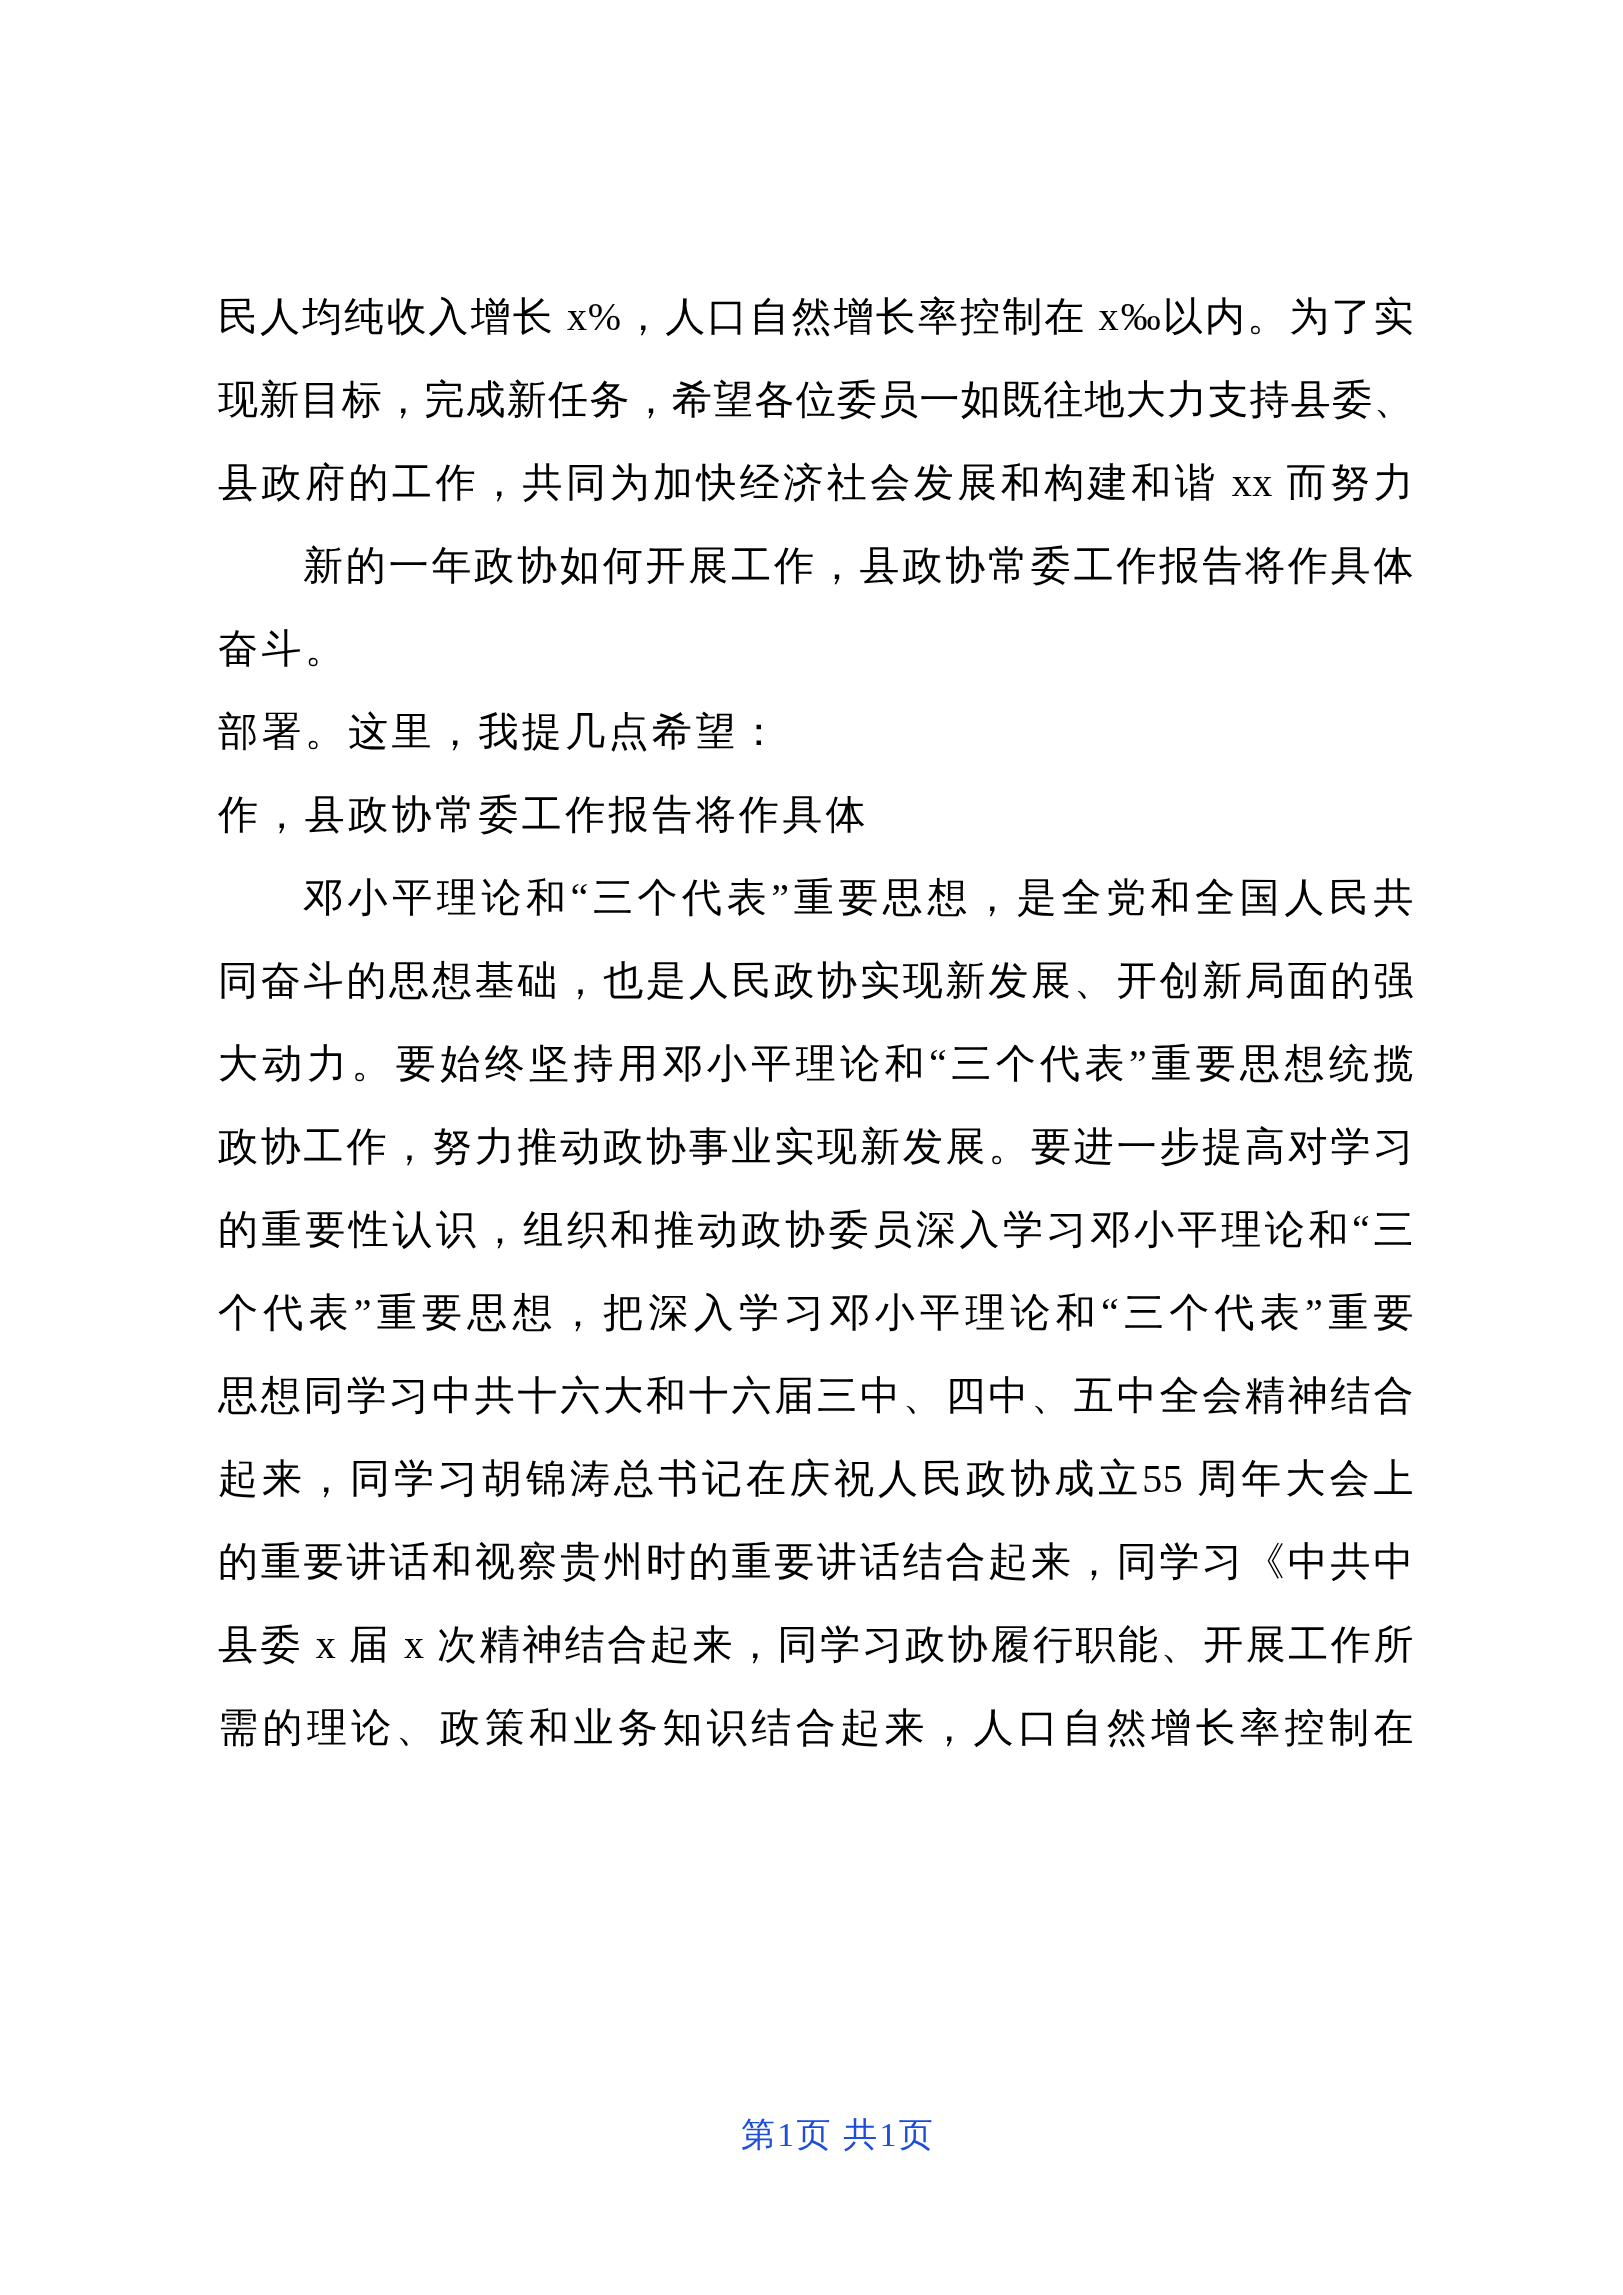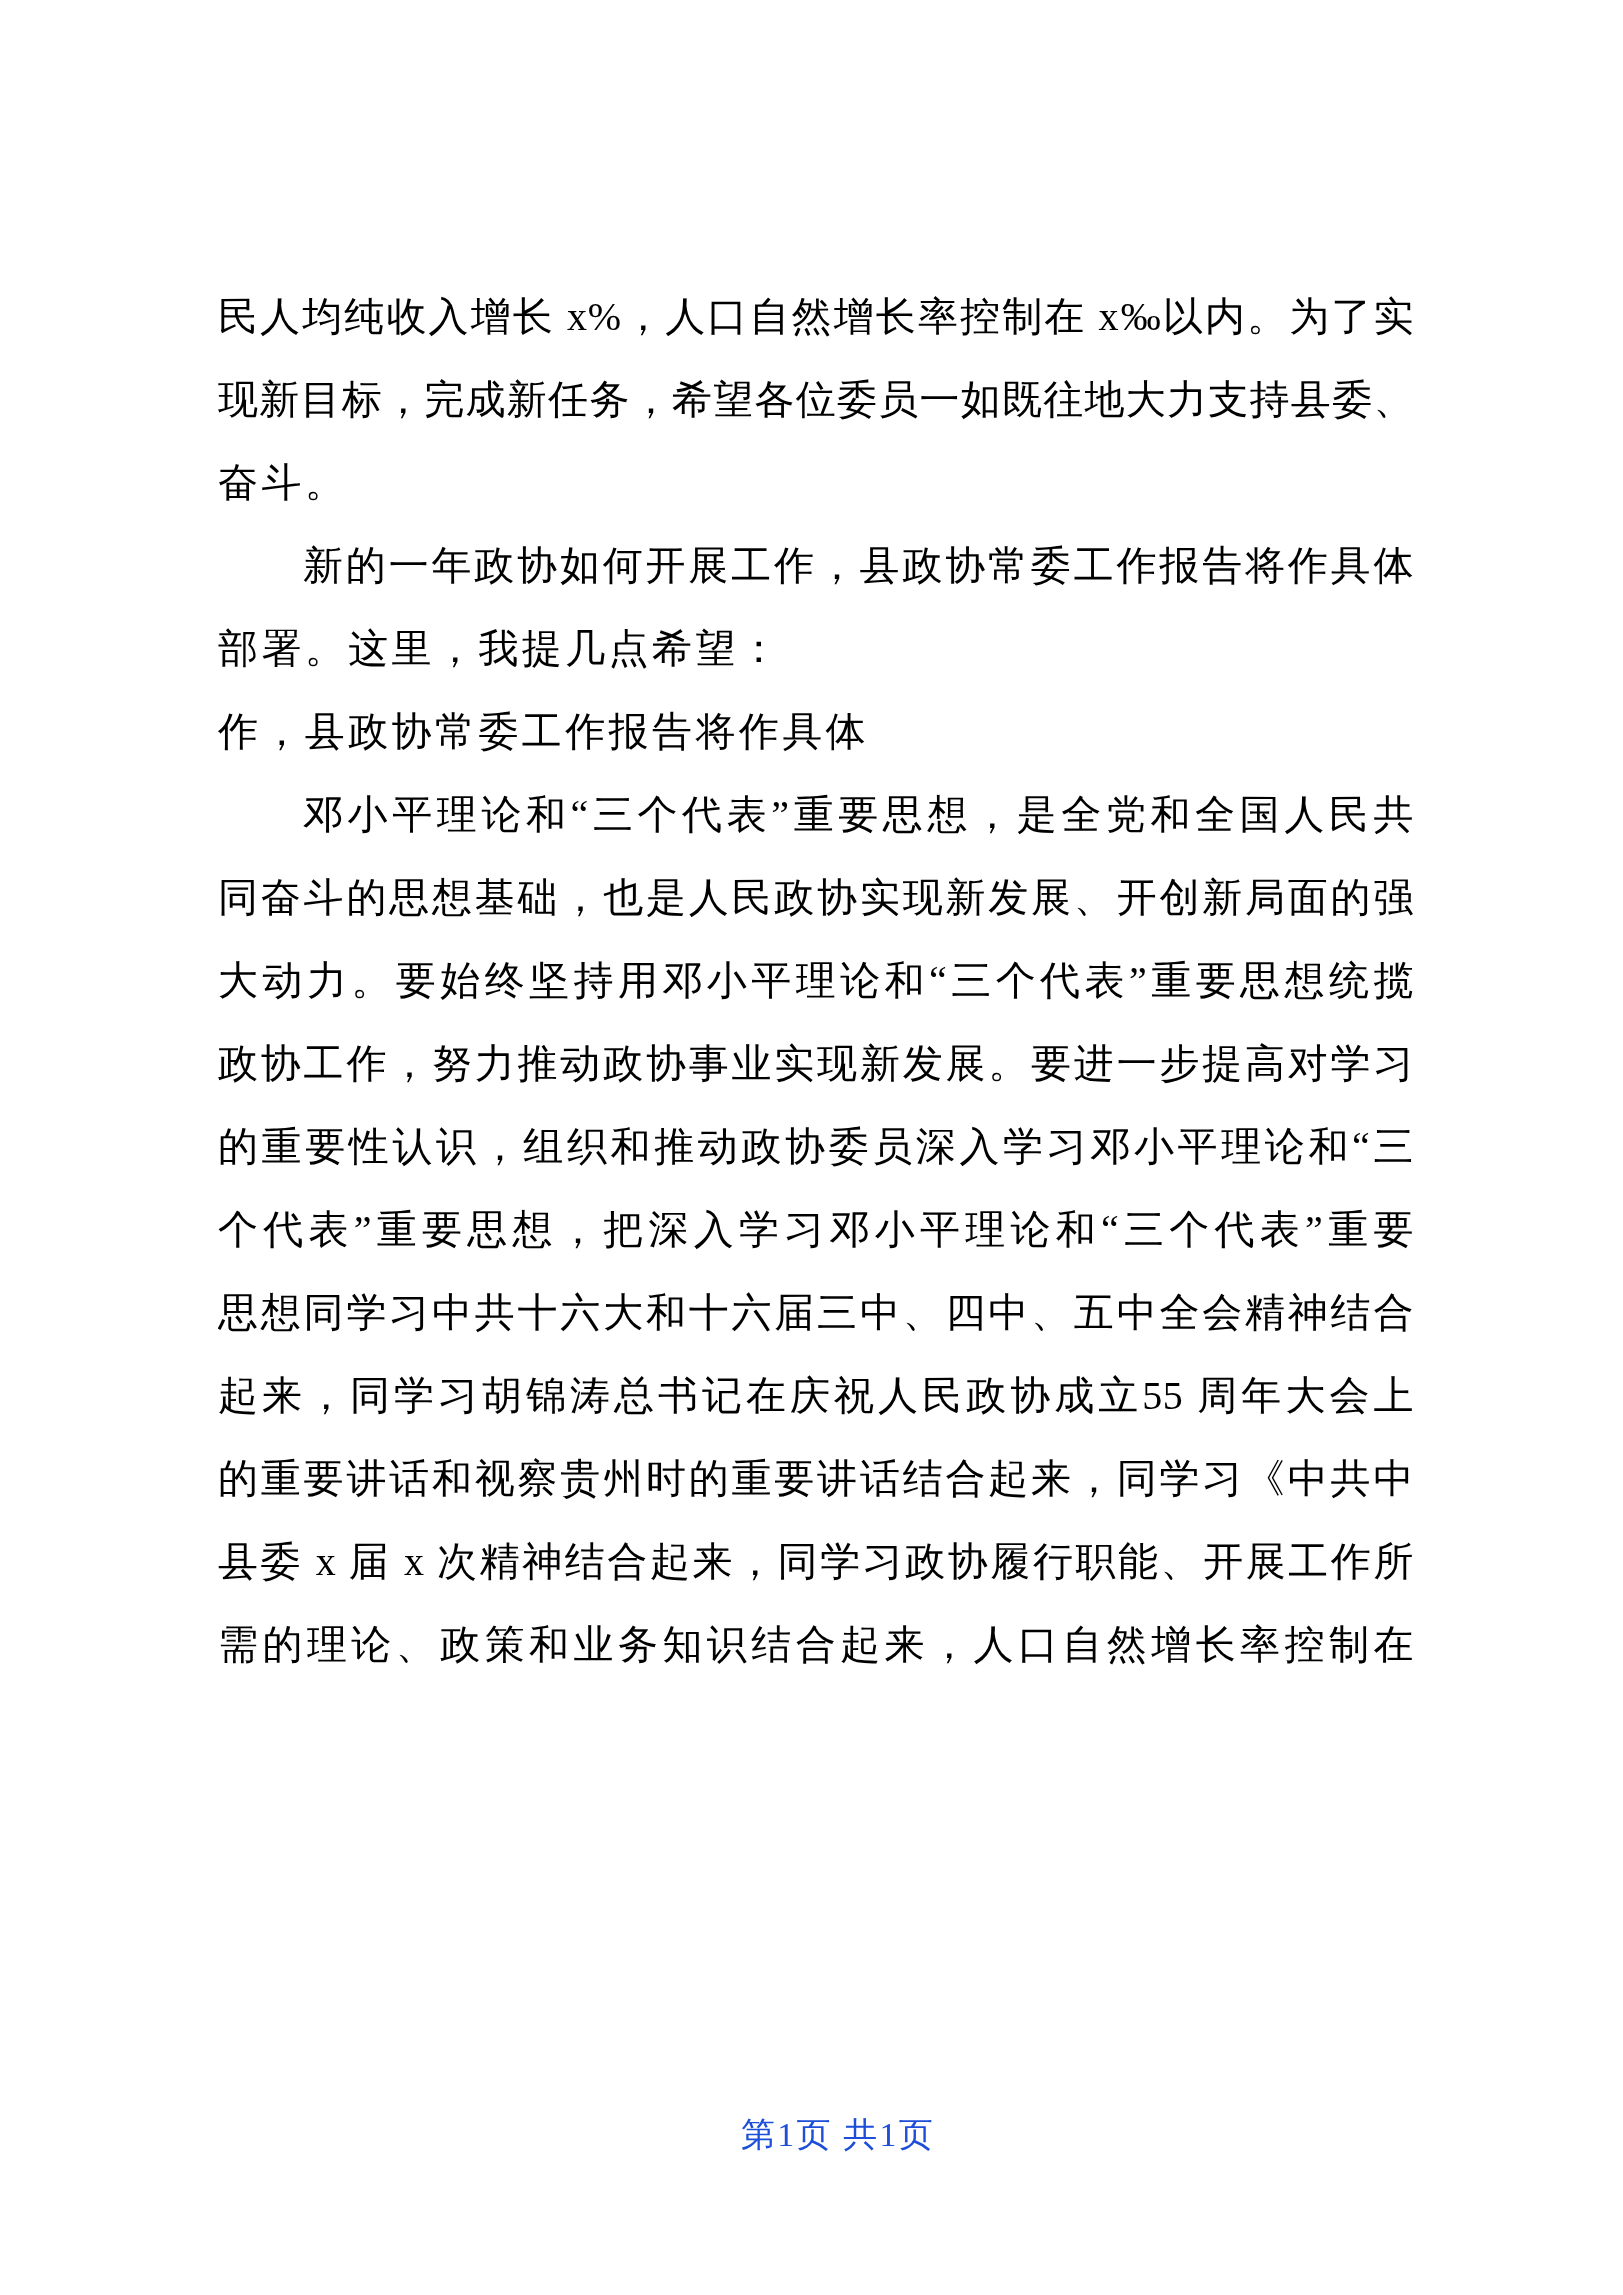--- a/index.html
+++ b/index.html
@@ -60,22 +60,23 @@
     white-space: nowrap;
   }
 </style>
 </head>
 <body>
 
 <div class="page">
   <div class="doc-body">
       <div class="line fill">民人均纯收入增长 x%，人口自然增长率控制在 x‰以内。为了实</div>
       <div class="line fill">现新目标，完成新任务，希望各位委员一如既往地大力支持县委、</div>
+      <div class="line fill">县政府的工作，共同为加快经济社会发展和构建和谐 xx 而努力</div>
+      <div class="line fill indent">新的一年政协如何开展工作，县政协常委工作报告将作具体</div>
       <div class="line">奋斗。</div>
-      <div class="line fill indent">新的一年政协如何开展工作，县政协常委工作报告将作具体</div>
       <div class="line">部署。这里，我提几点希望：</div>
       <div class="line">作，县政协常委工作报告将作具体</div>
       <div class="line fill indent">邓小平理论和“三个代表”重要思想，是全党和全国人民共</div>
       <div class="line fill">同奋斗的思想基础，也是人民政协实现新发展、开创新局面的强</div>
       <div class="line fill">大动力。要始终坚持用邓小平理论和“三个代表”重要思想统揽</div>
       <div class="line fill">政协工作，努力推动政协事业实现新发展。要进一步提高对学习</div>
       <div class="line fill">的重要性认识，组织和推动政协委员深入学习邓小平理论和“三</div>
       <div class="line fill">个代表”重要思想，把深入学习邓小平理论和“三个代表”重要</div>
       <div class="line fill">思想同学习中共十六大和十六届三中、四中、五中全会精神结合</div>
       <div class="line fill">起来，同学习胡锦涛总书记在庆祝人民政协成立55 周年大会上</div>

